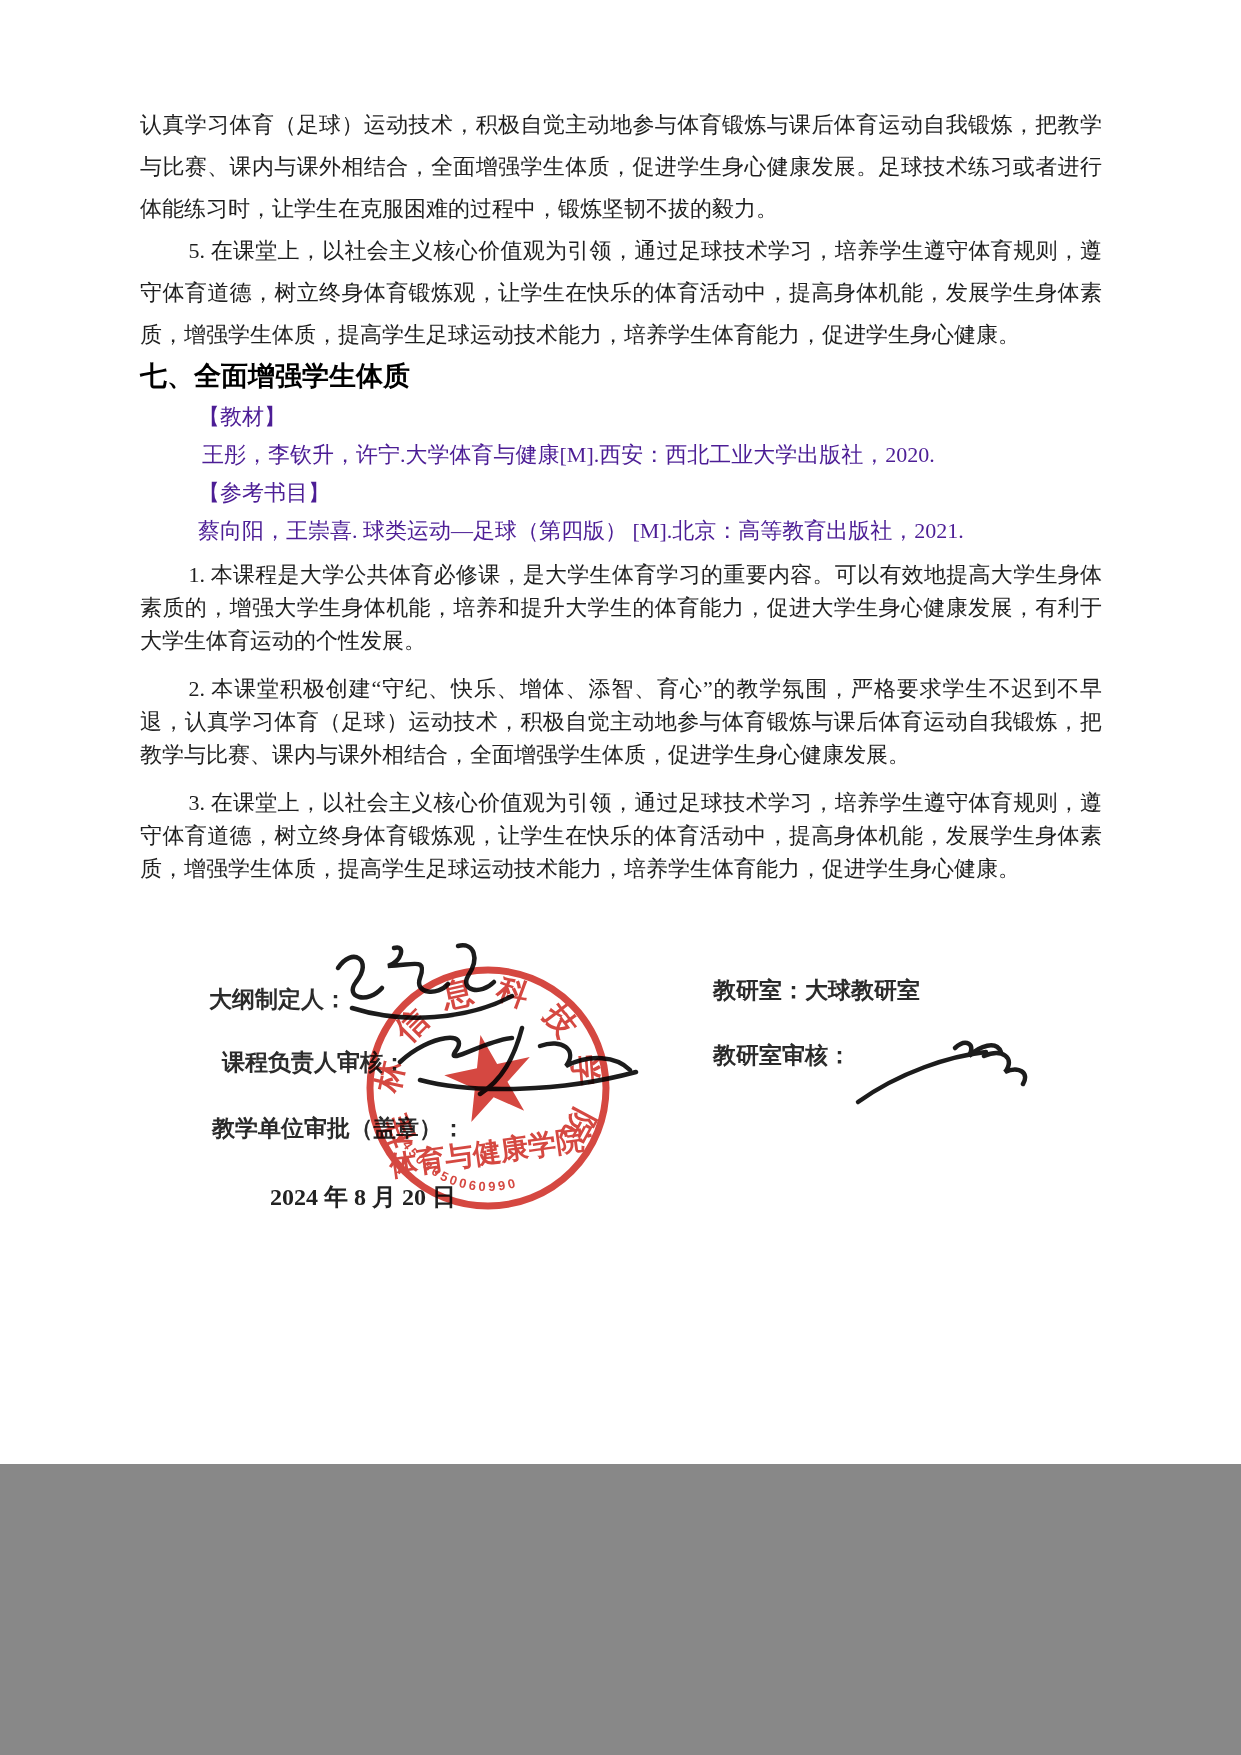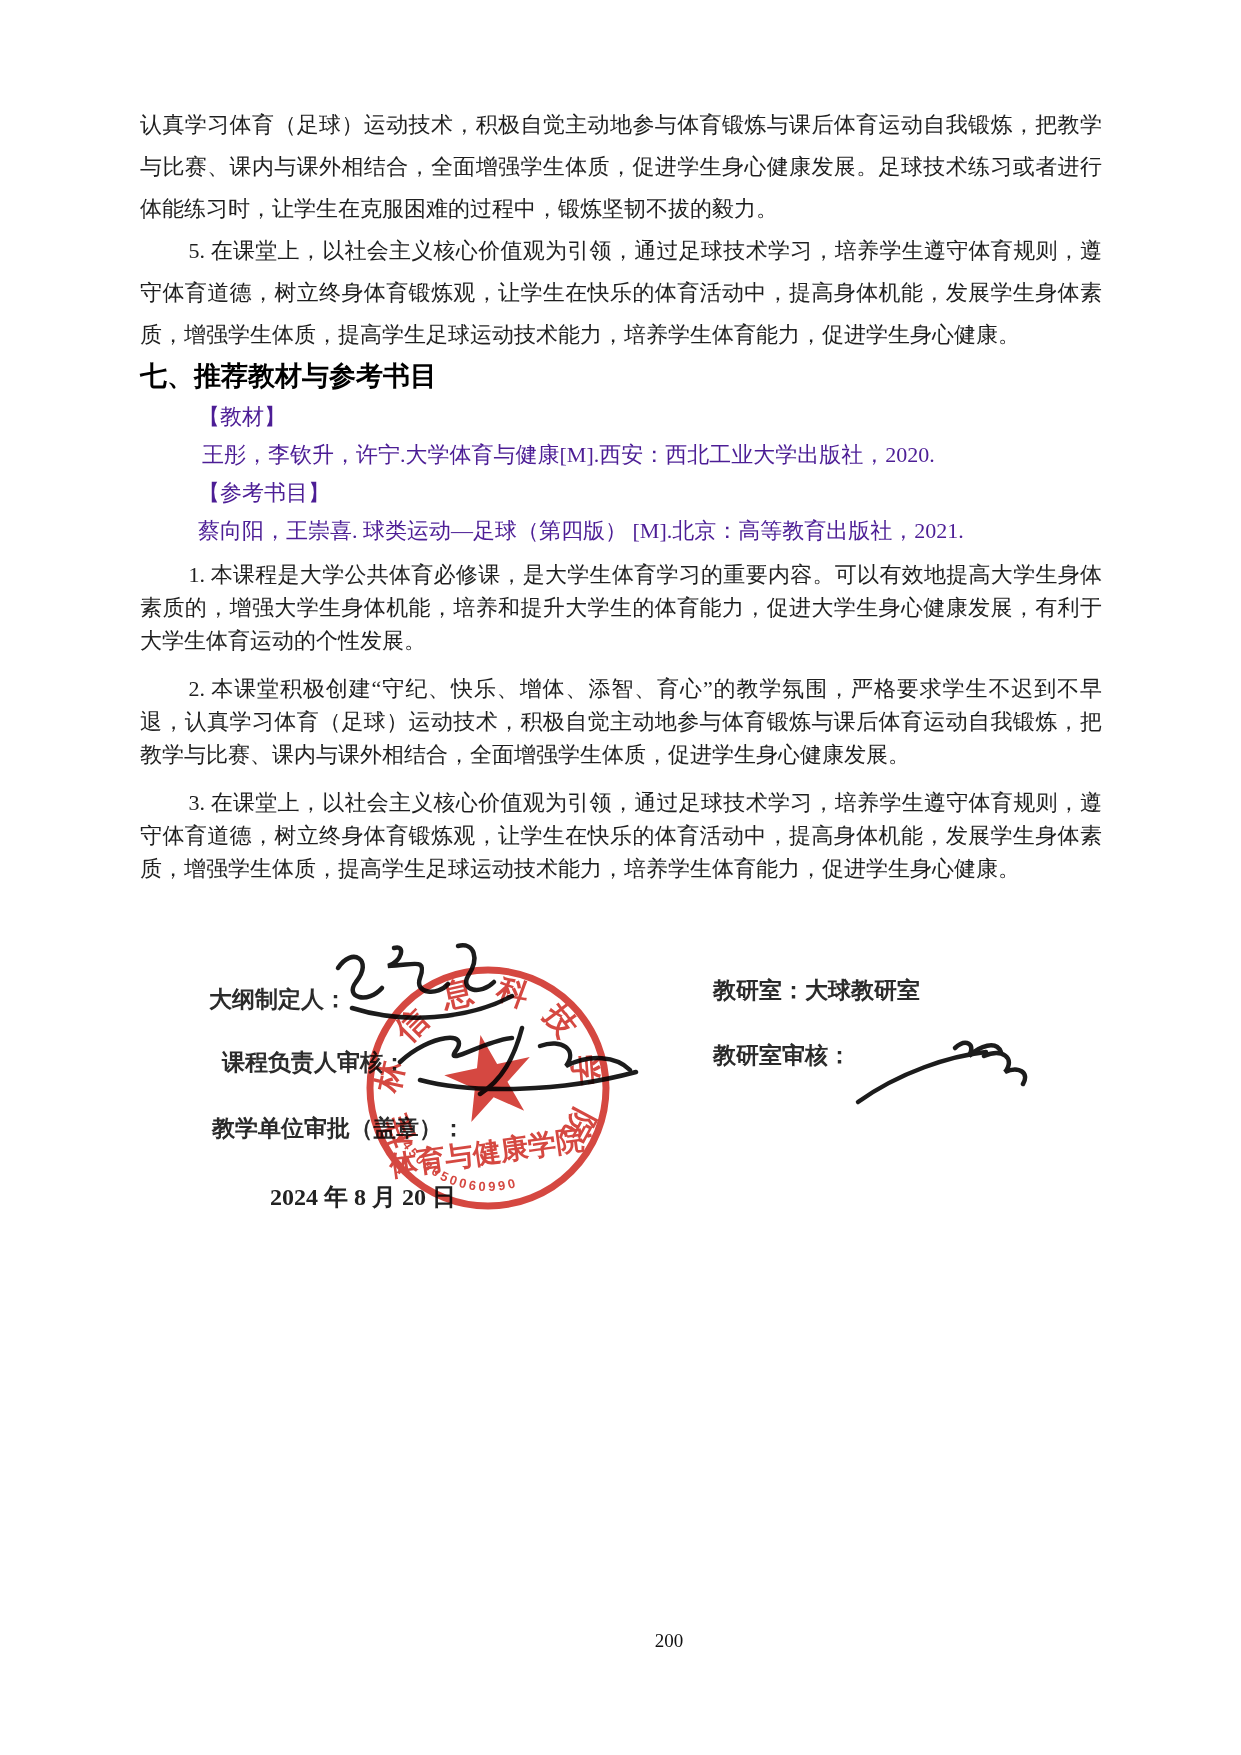--- a/index.html
+++ b/index.html
@@ -1,18 +1,18 @@
 <!DOCTYPE html>
 <html><head>
 <meta charset="utf-8">
 <style>
   html,body{margin:0;padding:0;background:#888;}
   .page{
     position:relative;
-    width:1241px;height:1755px;
+    width:1241px;height:1464px;
     margin:0 auto;
     background:#ffffff;
     font-family:"Liberation Serif","DejaVu Serif",serif;
     color:#1f1f1f;
     overflow:hidden;
   }
   .content{
     position:absolute;left:140px;top:104px;width:962px;
   }
   p.body{
@@ -65,21 +65,21 @@
 <body>
 
 <div class="page">
 
   <div class="content">
 
     <p class="body">认真学习体育（足球）运动技术，积极自觉主动地参与体育锻炼与课后体育运动自我锻炼，把教学与比赛、课内与课外相结合，全面增强学生体质，促进学生身心健康发展。足球技术练习或者进行体能练习时，让学生在克服困难的过程中，锻炼坚韧不拔的毅力。</p>
 
     <p class="body indent">5. 在课堂上，以社会主义核心价值观为引领，通过足球技术学习，培养学生遵守体育规则，遵守体育道德，树立终身体育锻炼观，让学生在快乐的体育活动中，提高身体机能，发展学生身体素质，增强学生体质，提高学生足球运动技术能力，培养学生体育能力，促进学生身心健康。</p>
 
-    <h2 class="sec">七、推荐教材与参考书目</h2>
+    <h2 class="sec">七、全面增强学生体质</h2>
 
     <div class="booklist">
       <div class="pad1">【教材】</div>
       <div class="pad2">王彤，李钦升，许宁.大学体育与健康[M].西安：西北工业大学出版社，2020.</div>
       <div class="pad1">【参考书目】</div>
       <div class="pad1">蔡向阳，王崇喜. 球类运动—足球（第四版） [M].北京：高等教育出版社，2021.</div>
     </div>
 
 
     <div class="sec8">

